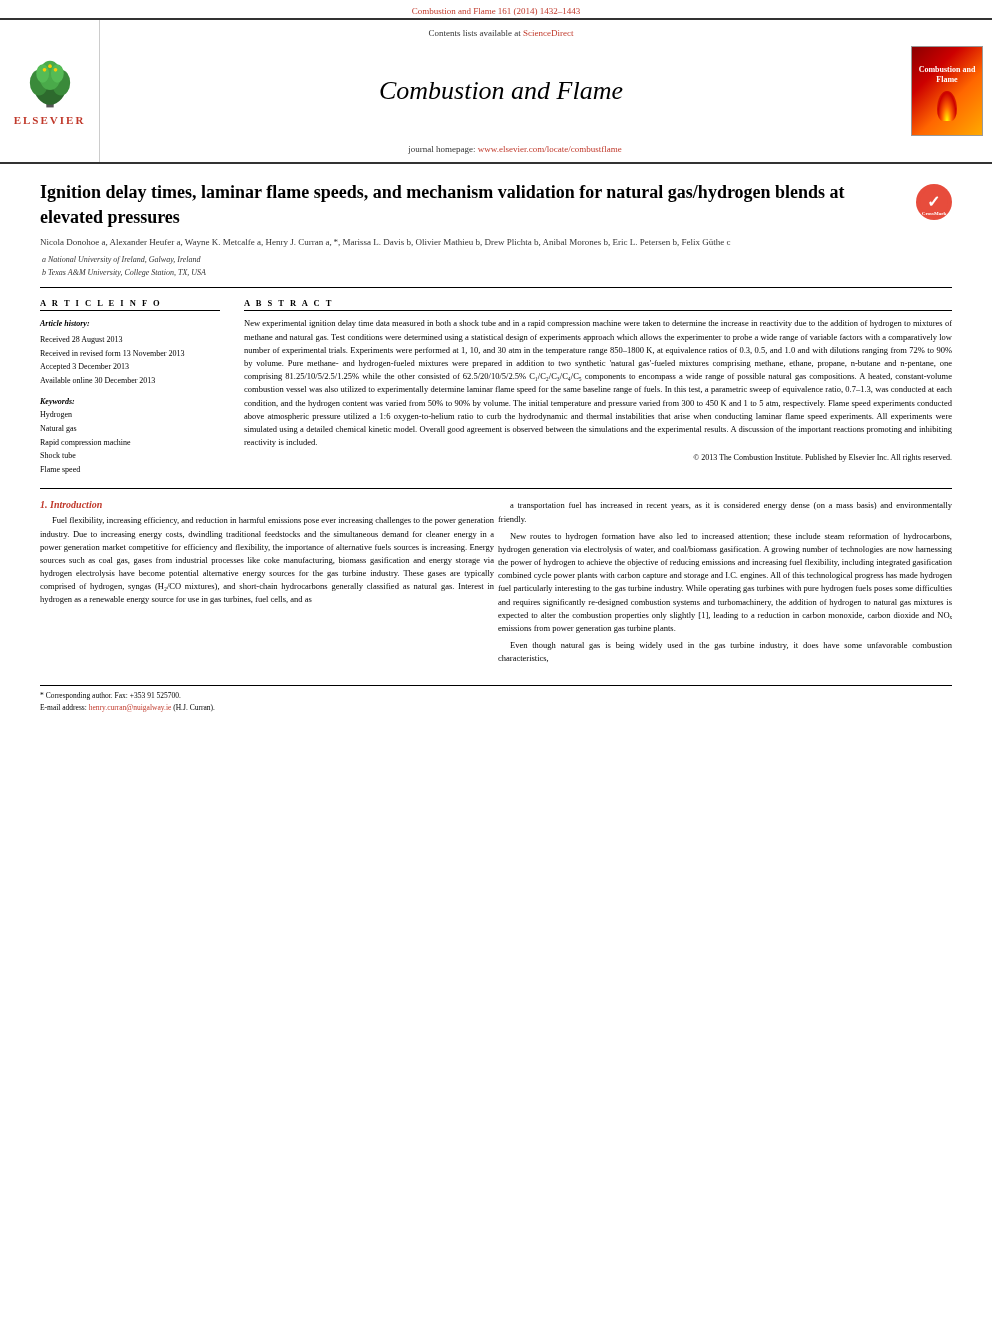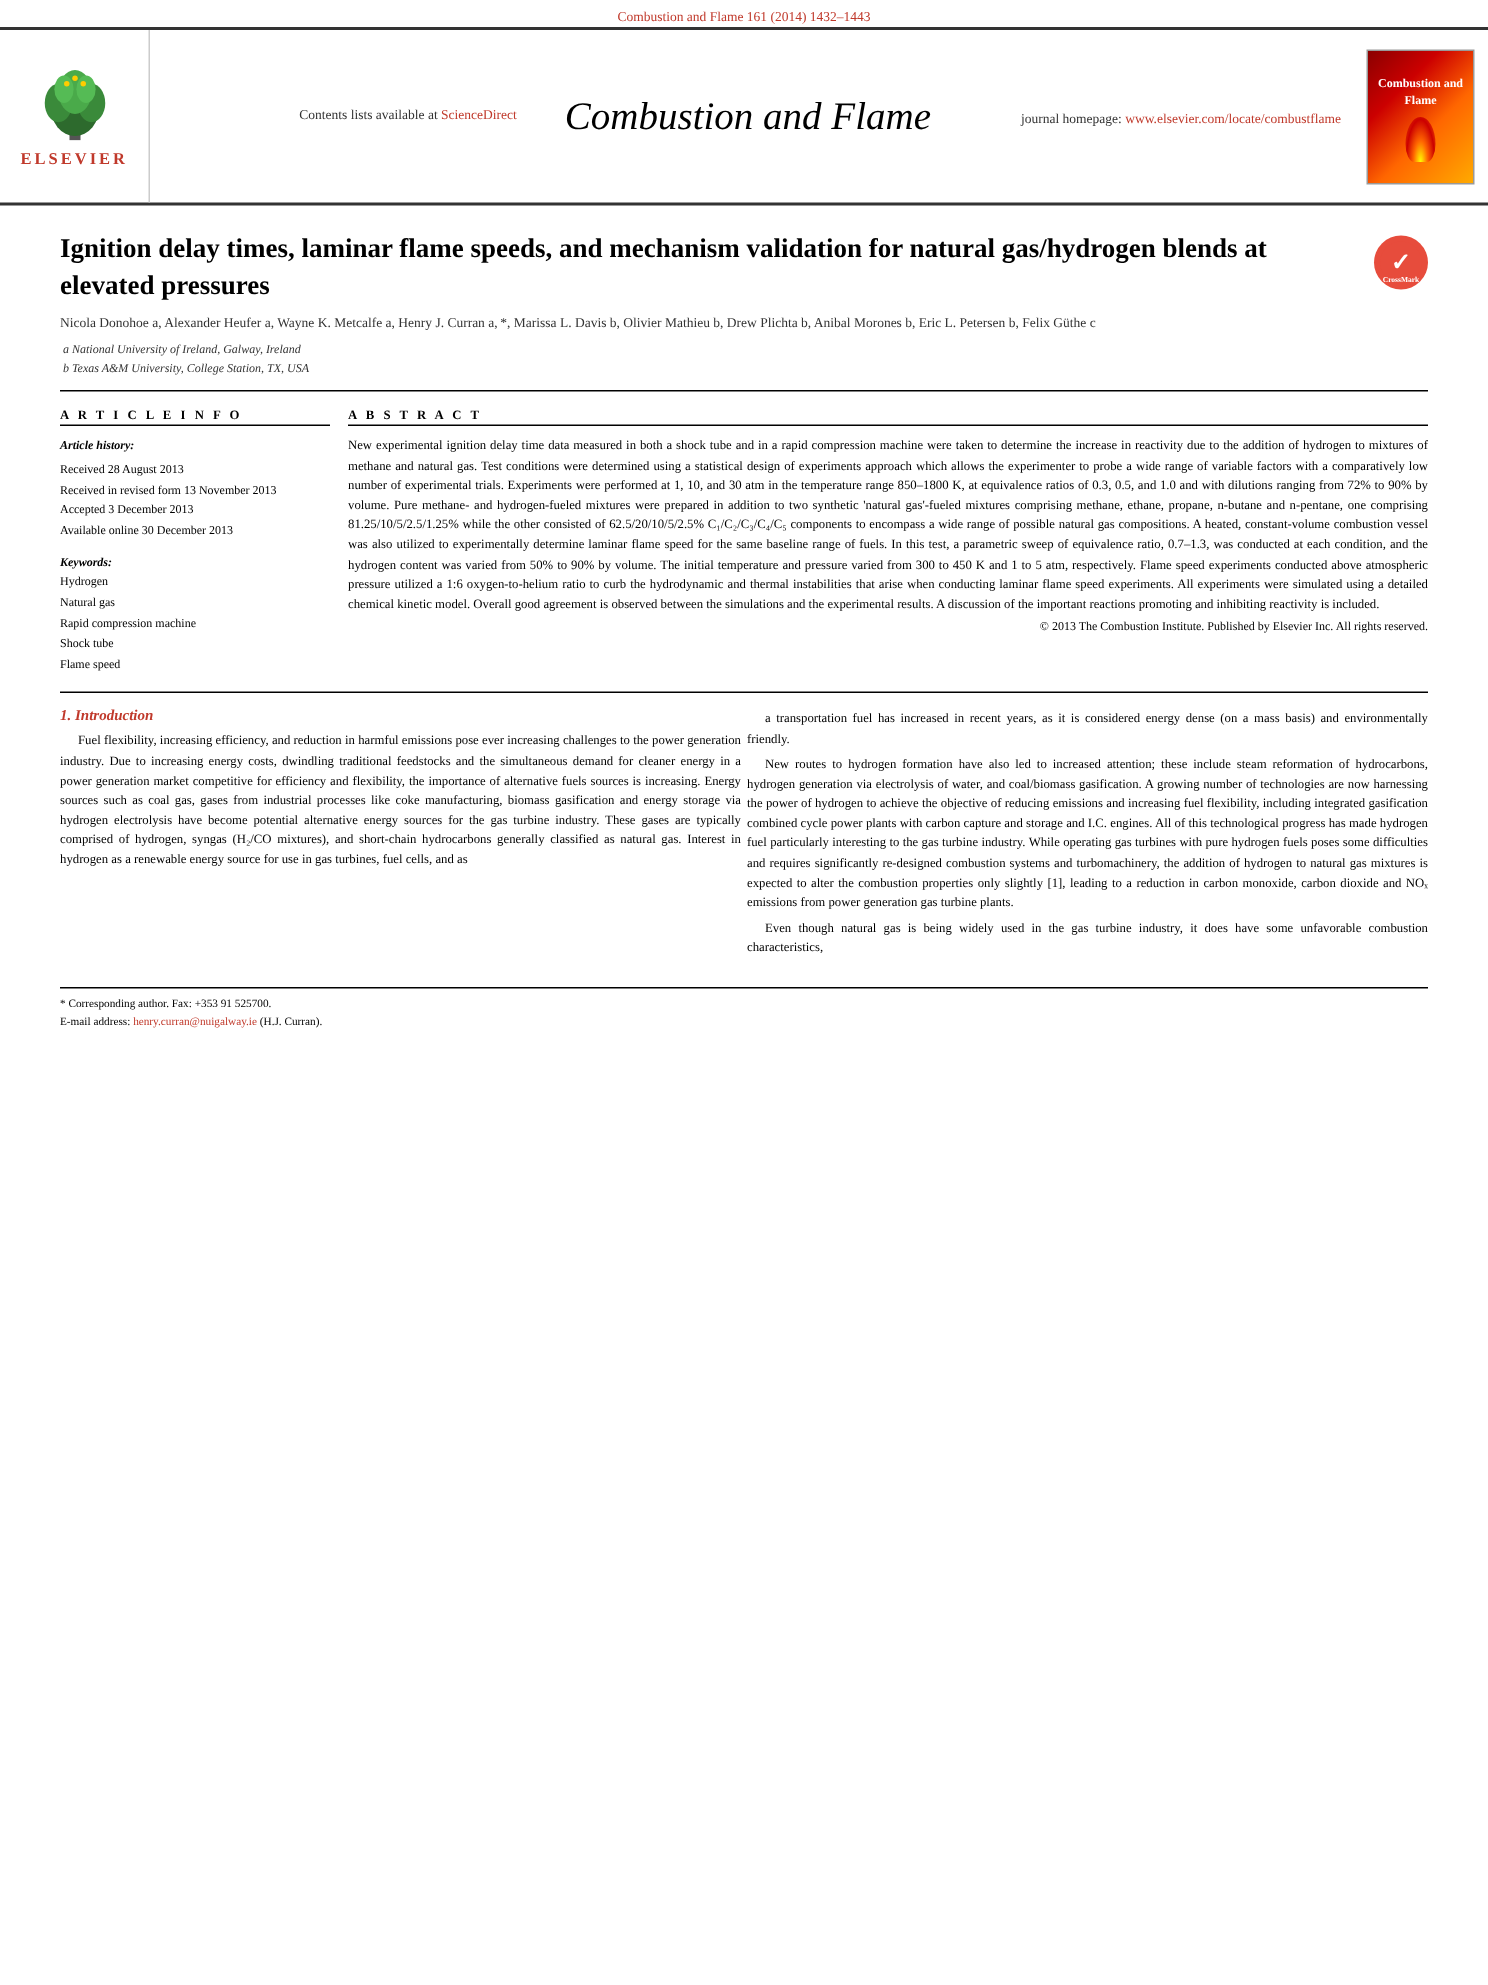--- a/index.html
+++ b/index.html
@@ -54,21 +54,21 @@
       font-size: 11px;
       font-weight: bold;
       color: #c0392b;
       letter-spacing: 2px;
       margin-top: 2px;
     }
 
     .journal-header-center {
       flex: 1;
       display: flex;
-      flex-direction: row;
+      flex-direction: column;
       align-items: center;
       justify-content: flex-end;
       padding: 8px;
       gap: 32px;
     }
 
     .sciencedirect-link {
       font-size: 9px;
       color: #333;
       margin-bottom: 3px;
@@ -190,21 +190,21 @@
       font-size: 10px;
       font-weight: bold;
       margin-left: 12px;
       flex-shrink: 0;
       margin-top: 4px;
     }
 
     
     .two-col {
       display: flex;
-      gap: 12px;
+      gap: 24px;
       margin-bottom: 12px;
     }
 
     .col-left {
       width: 180px;
       flex-shrink: 0;
     }
 
     .col-right {
       flex: 1;

